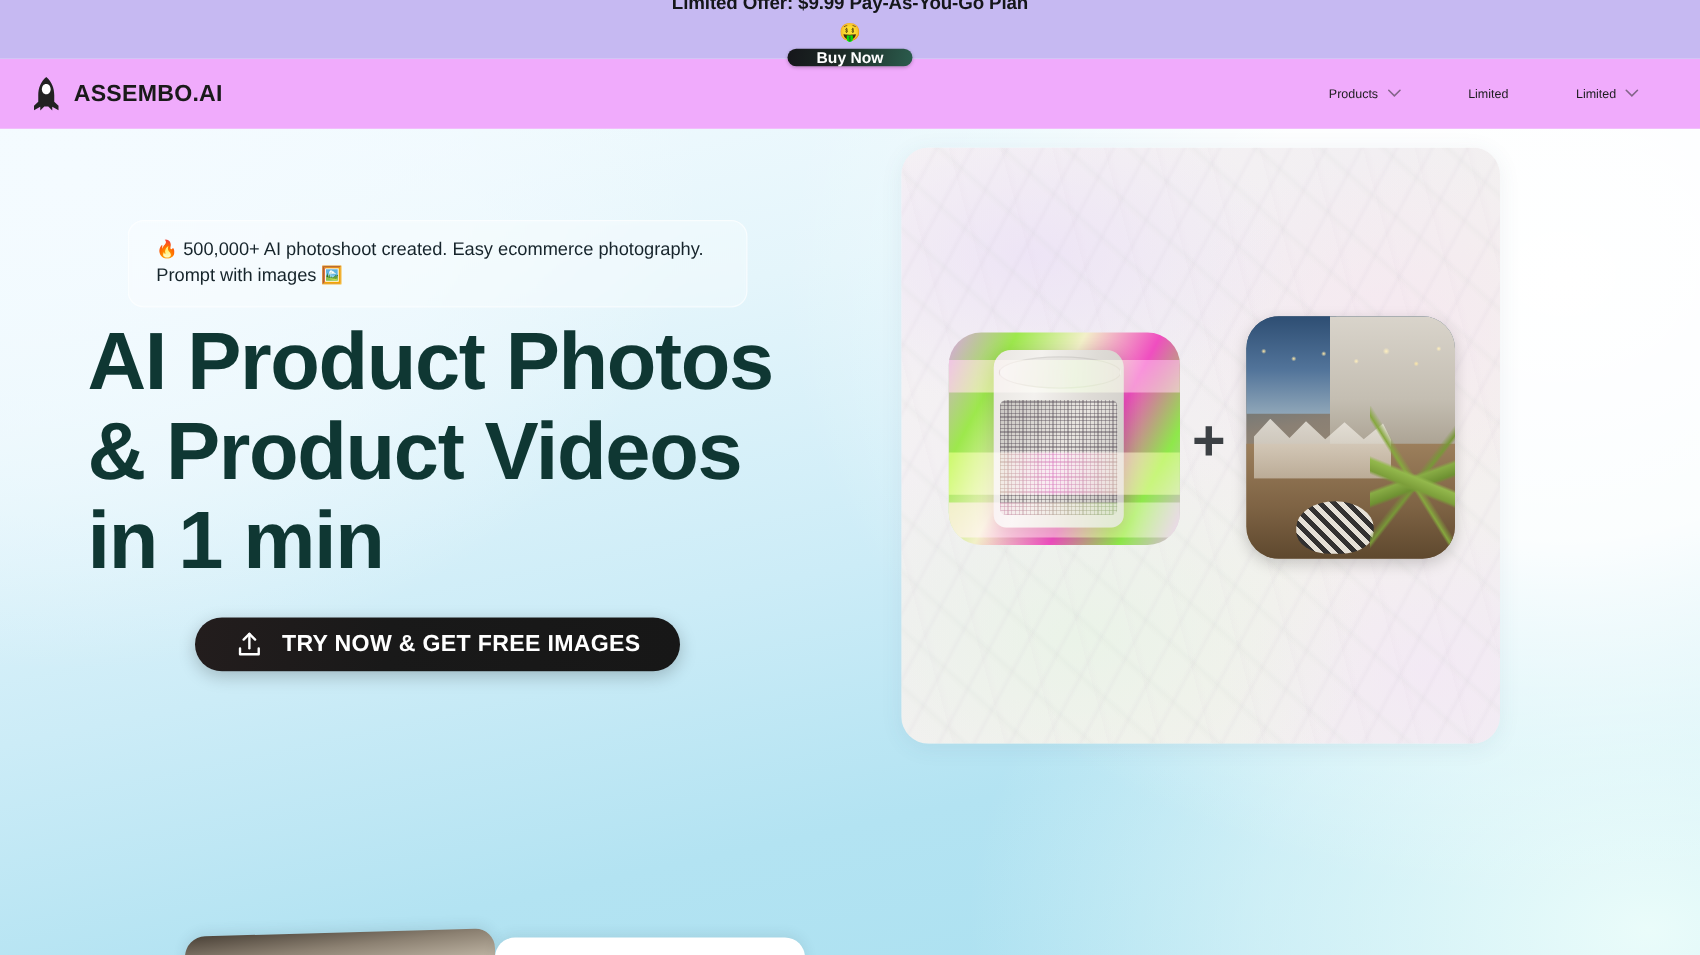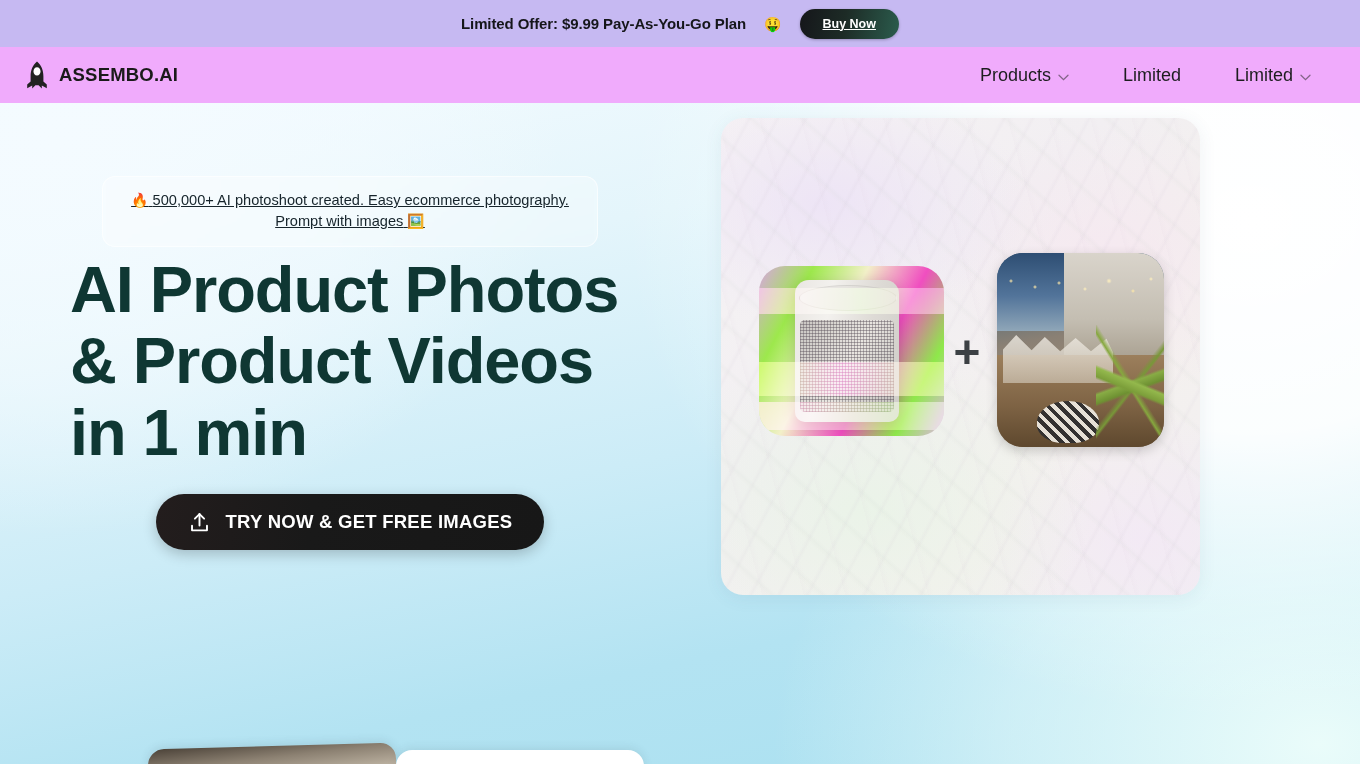--- a/index.html
+++ b/index.html
@@ -26,22 +26,23 @@
   
   .promo-banner {
     position: absolute;
     top: 0; left: 0;
     width: 1360px;
     height: 47px;
     background: #c6b9f2;
     display: flex;
     align-items: center;
     justify-content: center;
-    gap: 18px;
+    gap: 6px;
     z-index: 40;
+    flex-direction: column;
   }
   .promo-text {
     font-size: 15px;
     font-weight: bold;
     color: #15161a;
     letter-spacing: -0.1px;
     white-space: nowrap;
   }
   .promo-emoji { font-size: 14px; }
   .buy-now-btn {
@@ -52,21 +53,20 @@
     padding: 0 23px;
     border: none;
     border-radius: 16px;
     background: linear-gradient(100deg, #15161a 0%, #1d2b26 45%, #2b5c4d 100%);
     color: #ffffff;
     font-family: "Liberation Sans", sans-serif;
     font-size: 12.5px;
     font-weight: bold;
     cursor: pointer;
     box-shadow: 0 1px 3px rgba(0,0,0,0.25);
-    text-decoration: underline;
   }
 
   
   .navbar {
     position: absolute;
     top: 47px; left: 0;
     width: 1360px;
     height: 56px;
     background: #f0abfc;
     display: flex;
@@ -92,21 +92,21 @@
     margin-right: 22px;
     display: flex;
     align-items: center;
     gap: 0px;
   }
   .nav-item {
     display: flex;
     align-items: center;
     gap: 7px;
     padding: 8px 27px;
-    font-size: 18px;
+    font-size: 10px;
     color: #1d1d1f;
     cursor: pointer;
     white-space: nowrap;
   }
   .chev {
     width: 11px; height: 7px;
     display: inline-block;
     opacity: 0.55;
   }
 
@@ -135,47 +135,45 @@
     align-items: center;
     padding-top: 73px;
   }
 
   .hero-badge {
     width: 496px;
     padding: 13px 22px 14px;
     border-radius: 13px;
     background: rgba(255,255,255,0.30);
     border: 1px solid rgba(255,255,255,0.62);
-    text-align: center;
     font-size: 14.6px;
     line-height: 1.42;
     color: #16242b;
     backdrop-filter: blur(2px);
-    text-decoration: underline;
   }
   .hero-badge .em { font-size: 14px; }
 
   .hero-title {
     margin-top: 7px;
     width: 560px;
     text-align: left;
     font-size: 65px;
     line-height: 1.10;
     font-weight: bold;
     color: #0f3733;
     letter-spacing: -1.1px;
   }
 
   .cta-btn {
     margin-top: 26px;
     display: inline-flex;
     align-items: center;
     justify-content: center;
     gap: 15px;
-    height: 56px;
+    height: 43px;
     padding: 0 32px;
     border: none;
     border-radius: 30px;
     background: linear-gradient(96deg, #231d1d 0%, #191919 40%, #171717 100%);
     color: #ffffff;
     font-family: "Liberation Sans", sans-serif;
     font-size: 18.5px;
     font-weight: bold;
     letter-spacing: 0.25px;
     cursor: pointer;

